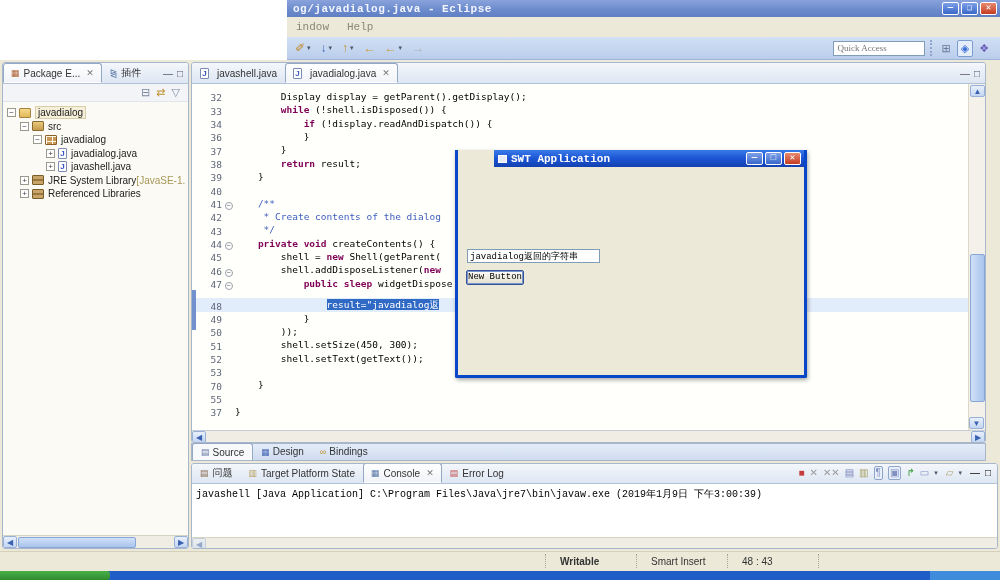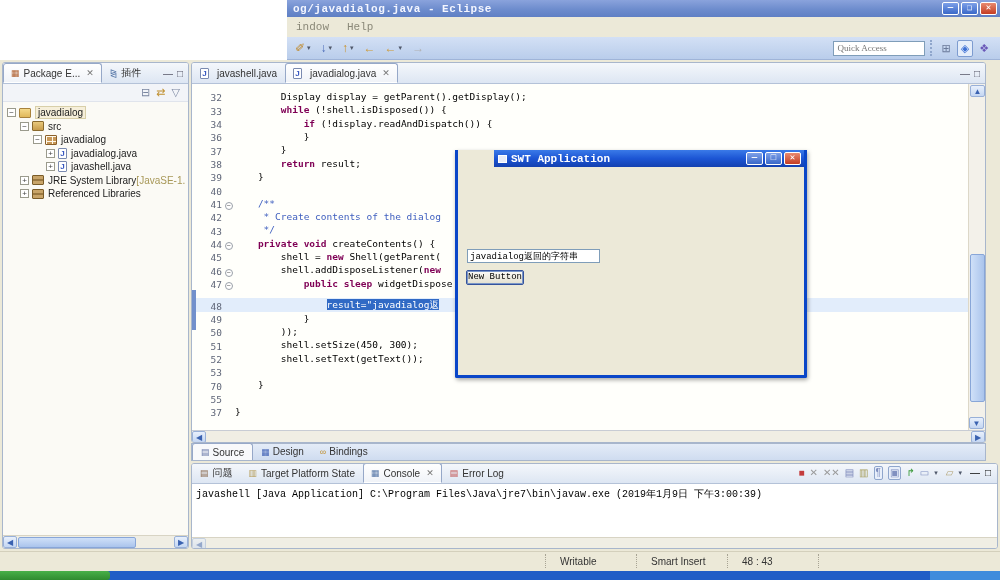--- a/index.html
+++ b/index.html
@@ -504,21 +504,21 @@
   </div>
   <div class="xpscroll">
     <span class="xarr" style="opacity:.5;">◀</span>
   </div>
 </div>
 
 <div class="abs" id="statusbar">
   <div style="width:545px;"></div>
   <div id="status-fields" style="display:flex;align-items:center;height:100%;">
       <span class="ssep"></span>
-      <span class="sfield" style="width: 90px;">Writable</span>
+      <span class="sfield" style="width: 90px; font-weight: bold;">Writable</span>
       <span class="ssep"></span>
       <span class="sfield" style="width: 90px;">Smart Insert</span>
       <span class="ssep"></span>
       <span class="sfield" style="width: 90px;">48 : 43</span>
       <span class="ssep"></span>
     </div>
 </div>
 
 <div class="abs" id="taskbar">
   <div id="task-start"></div>

